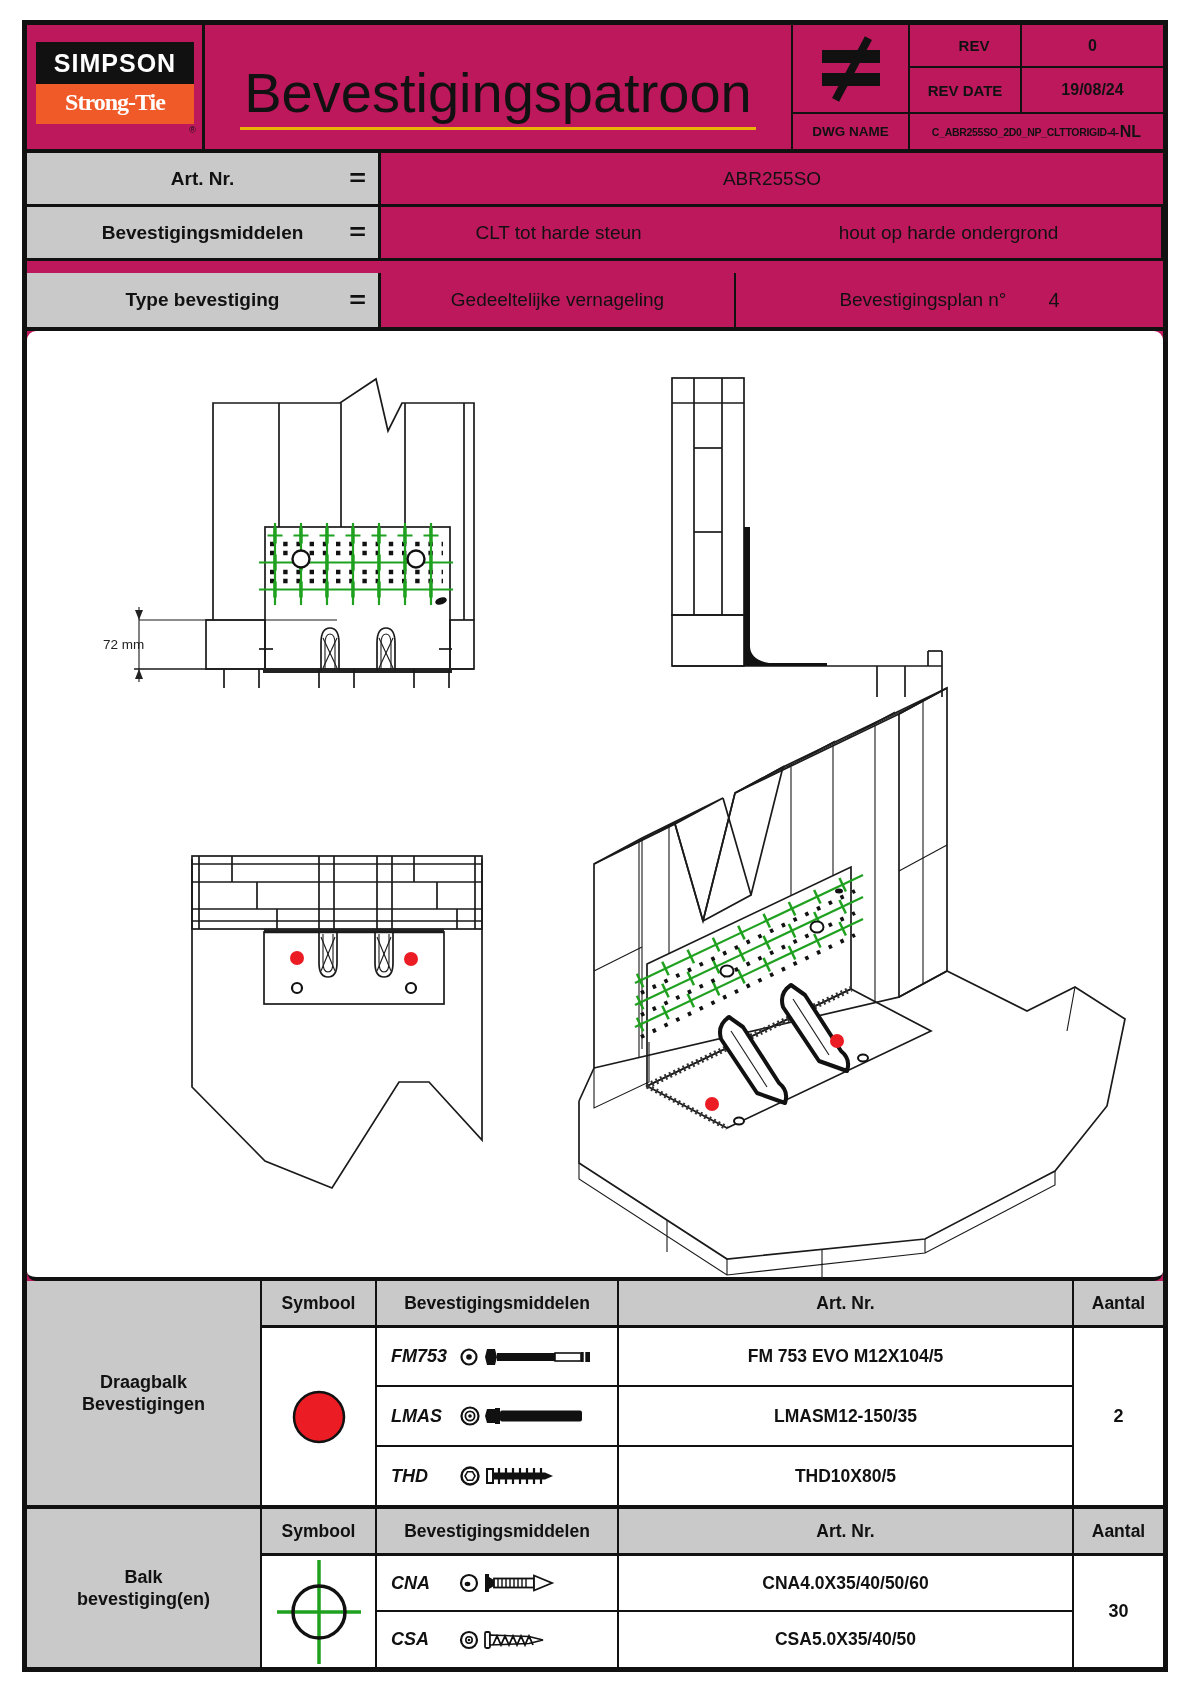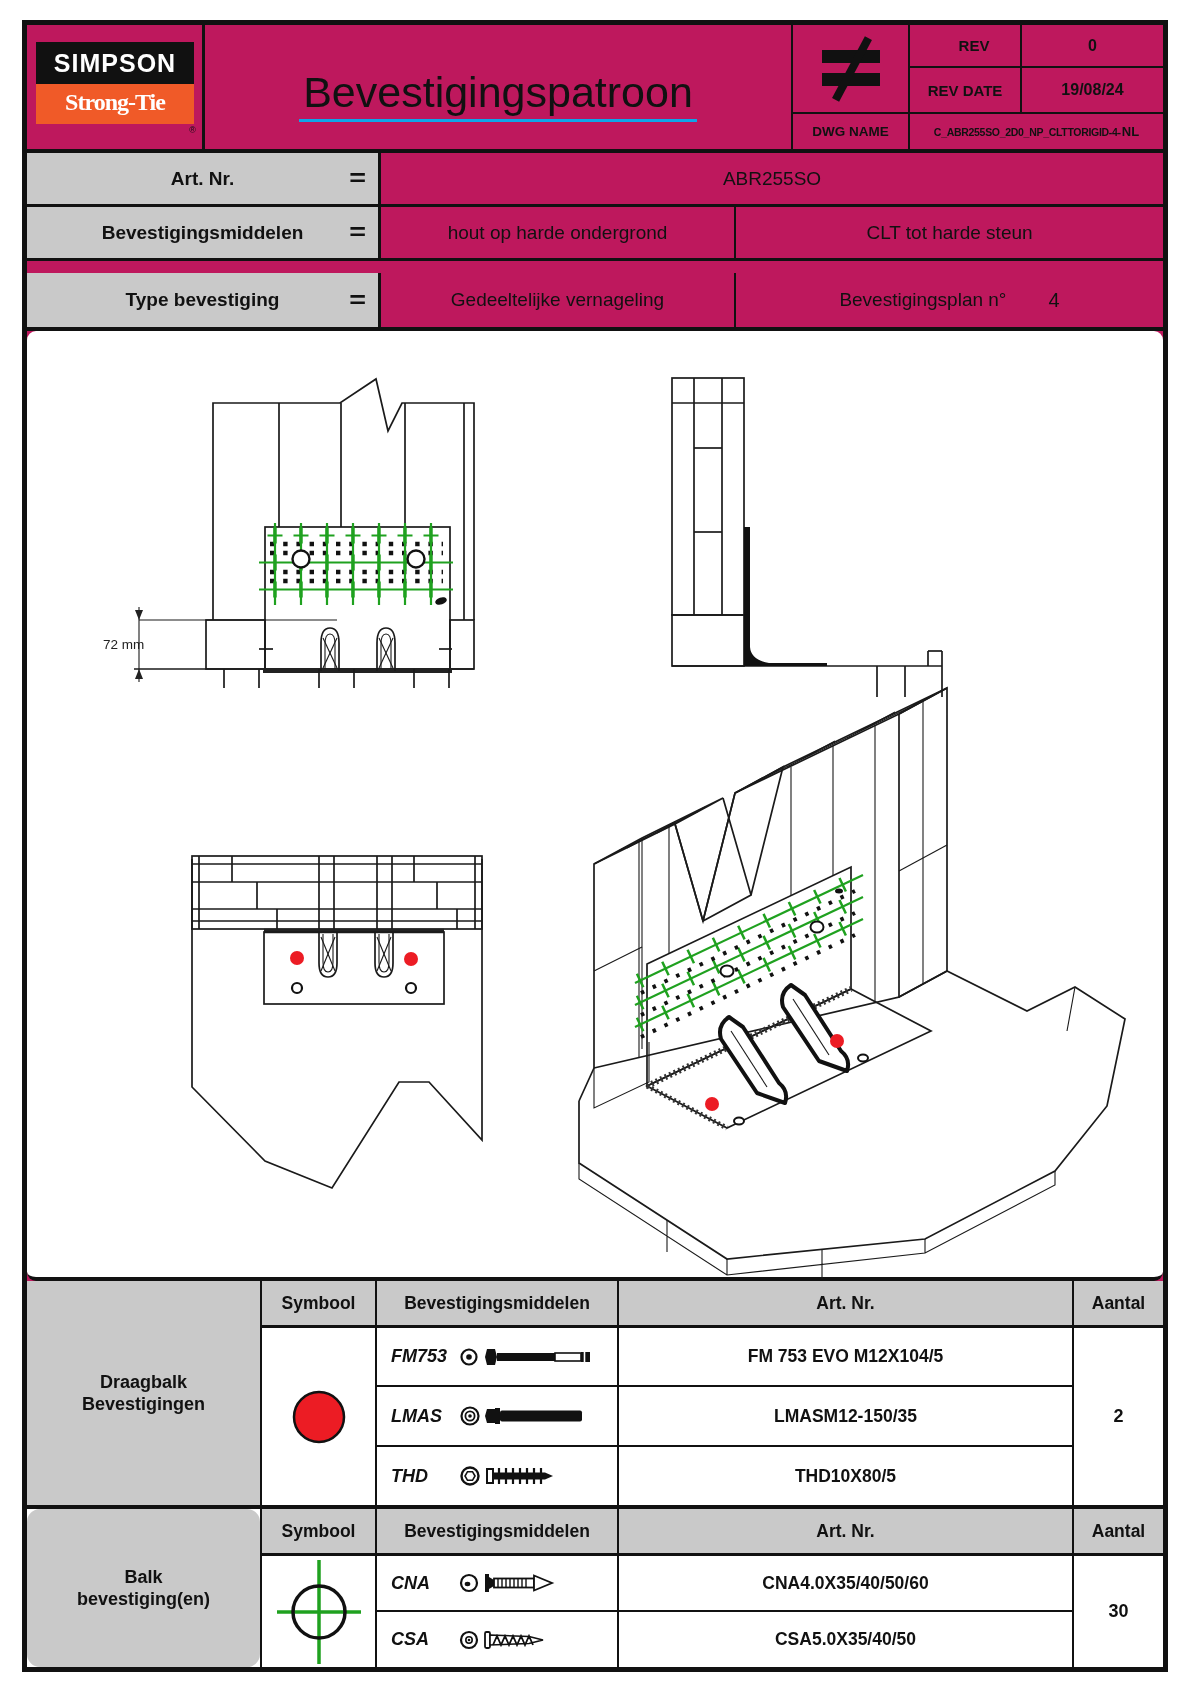--- a/index.html
+++ b/index.html
@@ -7,30 +7,30 @@
   .page { position:absolute; left:22px; top:20px; width:1146px; border:5px solid #111; background:#be185d; }
 
   
   .hdr { display:grid; grid-template-columns:178px 1fr 372px; border-bottom:4px solid #111; height:128px; }
   .logo-cell { border-right:3px solid #111; position:relative; }
   .logo-box { position:absolute; left:9px; top:17px; width:158px; }
   .logo-top { background:#111; color:#fff; font-weight:bold; font-size:25px; letter-spacing:1px; text-align:center; padding:7px 0 6px; }
   .logo-bot { background:#f05a28; color:#fff; font-weight:bold; font-size:24px; text-align:center; padding:5px 0 8px; font-family:"Liberation Serif", serif; letter-spacing:-1px; }
   .logo-reg { position:absolute; right:-2px; bottom:-11px; font-size:9px; }
   .title-cell { display:flex; align-items:center; justify-content:center; }
-  .title-text { font-size:43px; letter-spacing:0px; border-bottom:3px solid #0ea5e9; padding:0 4px 2px;margin-top:16px; }
+  .title-text { font-size:56px; letter-spacing:0px; border-bottom:3px solid #eab308; padding:0 4px 2px;margin-top:16px; }
   .hdr-right { display:grid; grid-template-columns:117px 112px 1fr; grid-template-rows:43px 46px 1fr; }
   .hr-cell { border-left:2.5px solid #111; border-bottom:2.5px solid #111; display:flex; align-items:center; justify-content:center; font-size:15px; }
   .hr-sym { grid-row:1 / span 2; grid-column:1; }
   .hr-lab { font-weight:bold; font-size:15px; }
   .hr-val { font-size:16px; font-weight:bold; }
   .hr-dwglab { grid-row:3; grid-column:1; font-size:13.5px; font-weight:bold; border-bottom:none; }
   .hr-dwgval { grid-row:3; grid-column:2 / span 2; border-bottom:none; font-weight:bold; }
   .dwg-small { font-size:10.5px; letter-spacing:-0.3px; }
-  .dwg-big { font-size:13px; margin-left:1px; }
+  .dwg-big { font-size:16px; margin-left:1px; }
   
   .neq { position:relative; width:62px; height:58px; }
   .neq .bar { position:absolute; left:2px; width:58px; height:13px; background:#111; }
   .neq .b1 { top:10px; } .neq .b2 { top:33px; }
   .neq .slash { position:absolute; left:28px; top:-6px; width:8px; height:70px; background:#111; transform:rotate(28deg); }
 
   
   .info { display:grid; grid-template-columns:354px 355px 1fr; border-bottom:4px solid #111; }
   .i-cell { height:54px; display:flex; align-items:center; justify-content:center; font-size:19px; border-bottom:3px solid #111; }
   .i-cell.last { border-bottom:none;margin-top:12px; }
@@ -103,22 +103,22 @@
     <div class="i-cell i-lab">
       <span>Art. Nr.</span>
       <span class="i-eq">=</span>
     </div>
     <div class="i-cell i-val i-span2">ABR255SO</div>
 
     <div class="i-cell i-lab">
       <span>Bevestigingsmiddelen</span>
       <span class="i-eq">=</span>
     </div>
+    <div class="i-cell i-val">CLT tot harde steun</div>
     <div class="i-cell i-val i-mid">hout op harde ondergrond</div>
-    <div class="i-cell i-val">CLT tot harde steun</div>
 
     <div class="i-cell i-lab last">
       <span>Type bevestiging</span>
       <span class="i-eq">=</span>
     </div>
     <div class="i-cell i-val i-mid last">Gedeeltelijke vernageling</div>
     <div class="i-cell i-val last i-plan">
       <span>Bevestigingsplan n°</span>
       <span style="font-size:20px;">4</span>
     </div>
@@ -380,21 +380,21 @@
         </g>
         <polygon points="86,13.5 94,17 86,20.5" fill="#111"></polygon>
       </svg>
     </div>
     <div class="f-cell f-art" style="grid-row:4; grid-column:4;">THD10X80/5</div>
 
     <div class="f-cell hdrline f-qty" style="grid-row:2 / span 3; grid-column:5;">2</div>
   </div>
 
   <div class="ftable">
-    <div class="f-cell c1 r1 f-rowlab" style="grid-row:1 / span 3;border-radius:13px;">Balk
+    <div class="f-cell c1 r1 f-rowlab" style="grid-row:1 / span 3;">Balk
 bevestiging(en)</div>
     <div class="f-cell r1 f-head">Symbool</div>
     <div class="f-cell r1 f-head">Bevestigingsmiddelen</div>
     <div class="f-cell r1 f-head">Art. Nr.</div>
     <div class="f-cell r1 f-head">Aantal</div>
 
     <div class="f-cell hdrline" style="grid-row:2 / span 2; grid-column:2;">
       <svg width="108" height="108">
         <line x1="54" y1="2" x2="54" y2="106" stroke="#1fa11f" stroke-width="3.5"></line>
         <line x1="12" y1="54" x2="96" y2="54" stroke="#1fa11f" stroke-width="3.5"></line>

